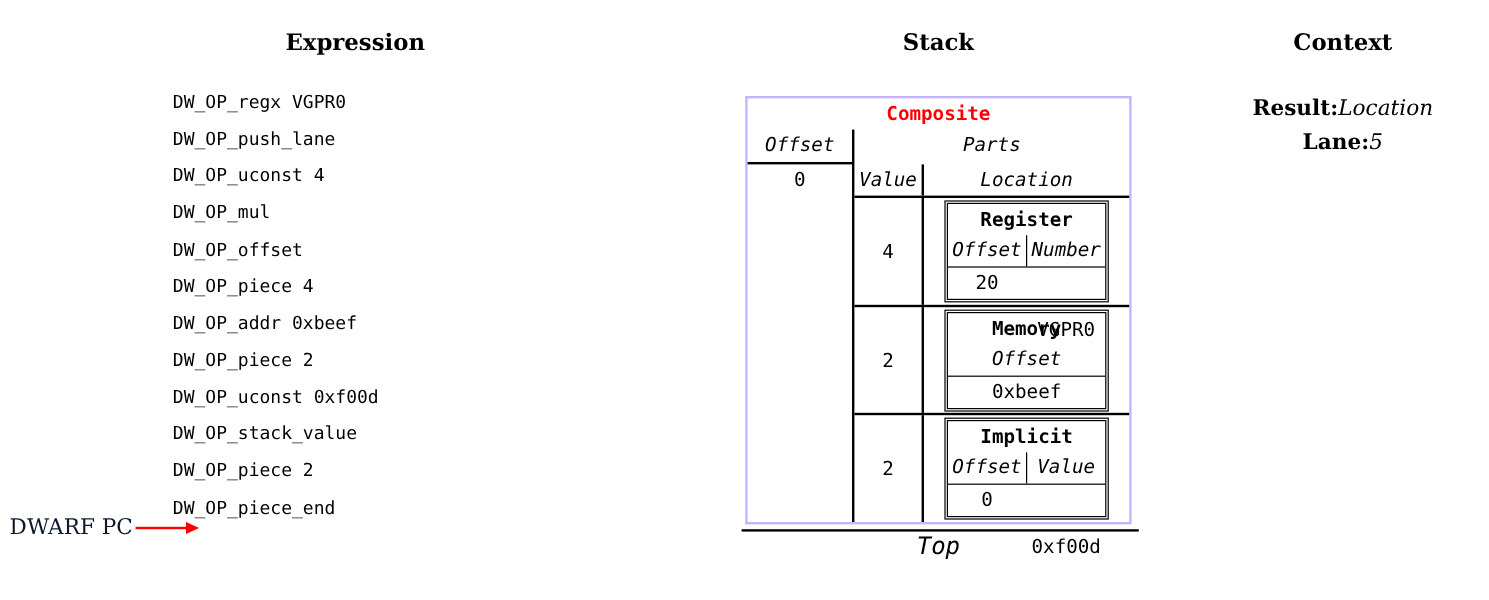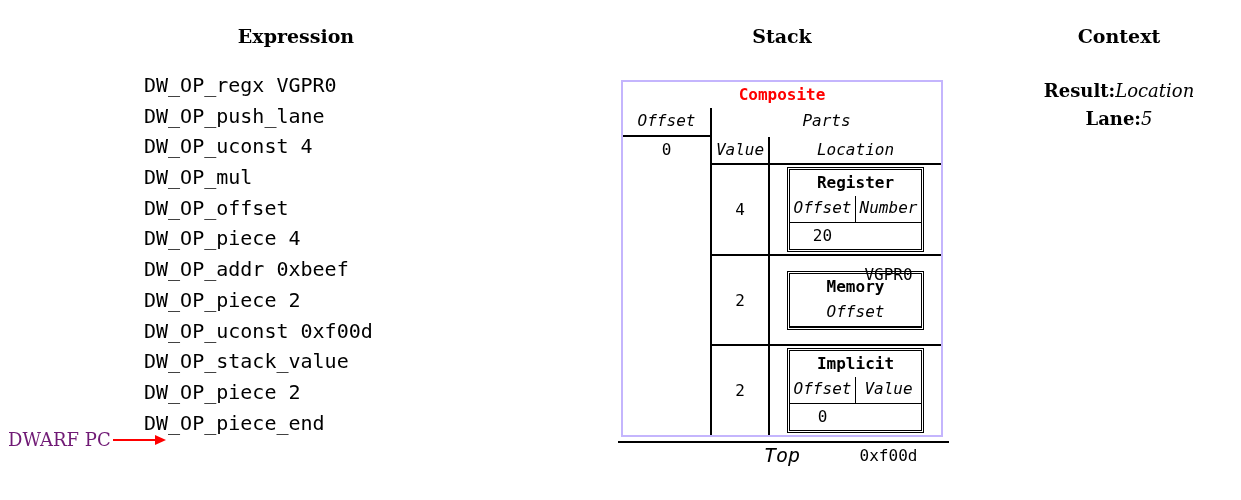--- a/index.html
+++ b/index.html
@@ -4,25 +4,25 @@
 <style>
   html,body{margin:0;padding:0;}
   body{width:1241px;height:500px;background:#ffffff;}
   .canvas{position:relative;width:1241px;height:500px;background:#ffffff;overflow:hidden;color:#000;}
 
   .col-header{position:absolute;top:25px;font-family:"DejaVu Serif",serif;font-weight:bold;font-size:19px;text-align:center;}
   #hdr-expression{left:144px;width:304px;}
   #hdr-stack{left:621px;width:322px;}
   #hdr-context{left:1019px;width:200px;}
 
-  .expr-list{position:absolute;left:144px;top:70px;font-family:"DejaVu Sans Mono",monospace;font-size:20px;}
+  .expr-list{position:absolute;left:144px;top:70px;font-family:"DejaVu Sans Mono",monospace;font-size:15px;}
   .expr-item{display:block;height:30.7px;line-height:30.7px;white-space:pre;}
 
   .pc-pointer{position:absolute;left:8px;top:429px;height:22px;display:flex;align-items:center;}
-  .pc-label{font-family:"DejaVu Serif",serif;font-size:18px;color:#701a75;margin-right:2px;line-height:22px;}
+  .pc-label{font-family:"DejaVu Serif",serif;font-size:18px;color:#0f172a;margin-right:2px;line-height:22px;}
   .pc-line{width:42px;height:2px;background:#fe0000;}
   .pc-head{width:0;height:0;border-left:11px solid #fe0000;border-top:5.5px solid transparent;border-bottom:5.5px solid transparent;}
 
   .stack-table{position:absolute;left:621px;top:80px;width:322px;height:357px;border:2px solid #c4b5fd;
     box-sizing:border-box;display:flex;flex-direction:column;font-family:"DejaVu Sans Mono",monospace;font-size:16px;}
   .composite-header{flex:none;height:26px;line-height:25px;text-align:center;font-weight:bold;color:#fe0000;}
   .stack-body{flex:1;display:flex;min-height:0;}
   .offset-col{flex:none;width:89px;border-right:2px solid #000;box-sizing:border-box;display:flex;flex-direction:column;}
   .offset-hdr{flex:none;height:29px;line-height:26px;border-bottom:2px solid #000;box-sizing:border-box;text-align:center;font-style:italic;}
   .offset-val{height:28px;line-height:26px;text-align:center;}
@@ -120,20 +120,23 @@
             </div>
             <div class="part-row">
               <div class="part-size">2</div>
               <div class="part-loc">
                 <div class="loc-table">
                   <div class="loc-inner">
                     <div class="loc-kind">Memory</div>
                     <div class="loc-cols">
                       <div class="loc-col">Offset</div>
                     </div>
+                    <div class="loc-vals">
+                      <div class="loc-val">0xbeef</div>
+                    </div>
                   </div>
                 </div>
               </div>
             </div>
             <div class="part-row">
               <div class="part-size">2</div>
               <div class="part-loc">
                 <div class="loc-table">
                   <div class="loc-inner">
                     <div class="loc-kind">Implicit</div>

